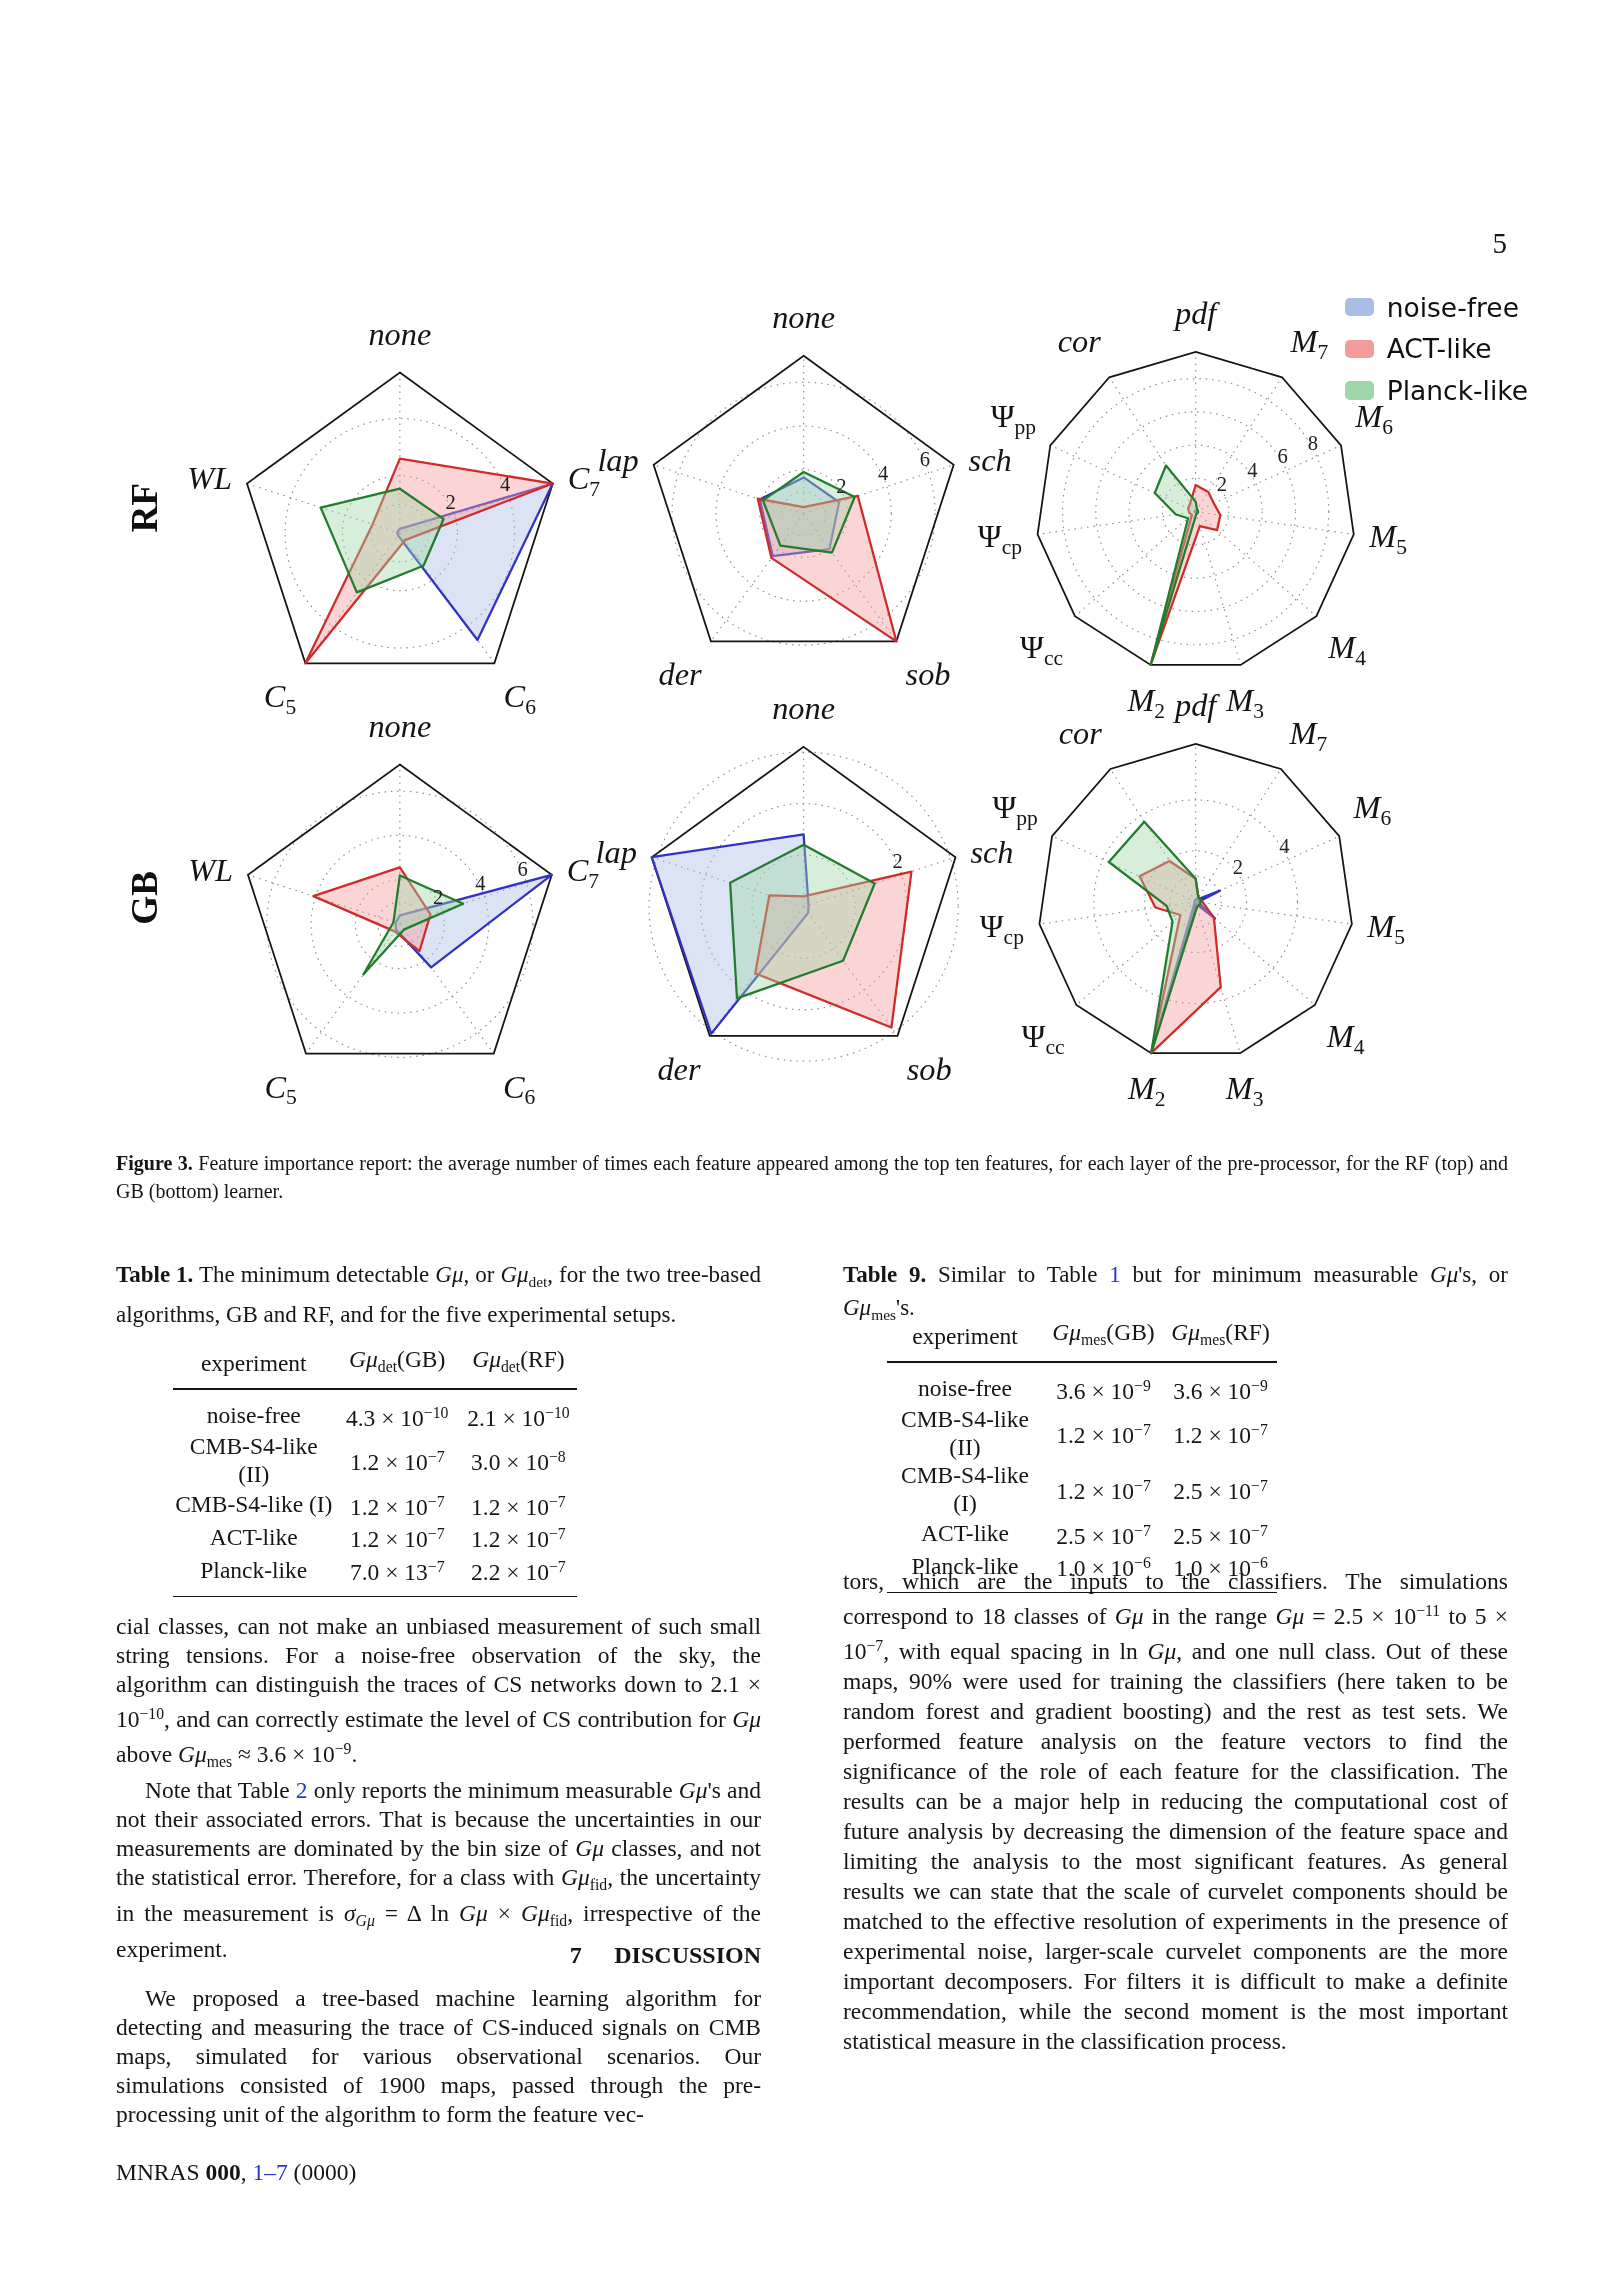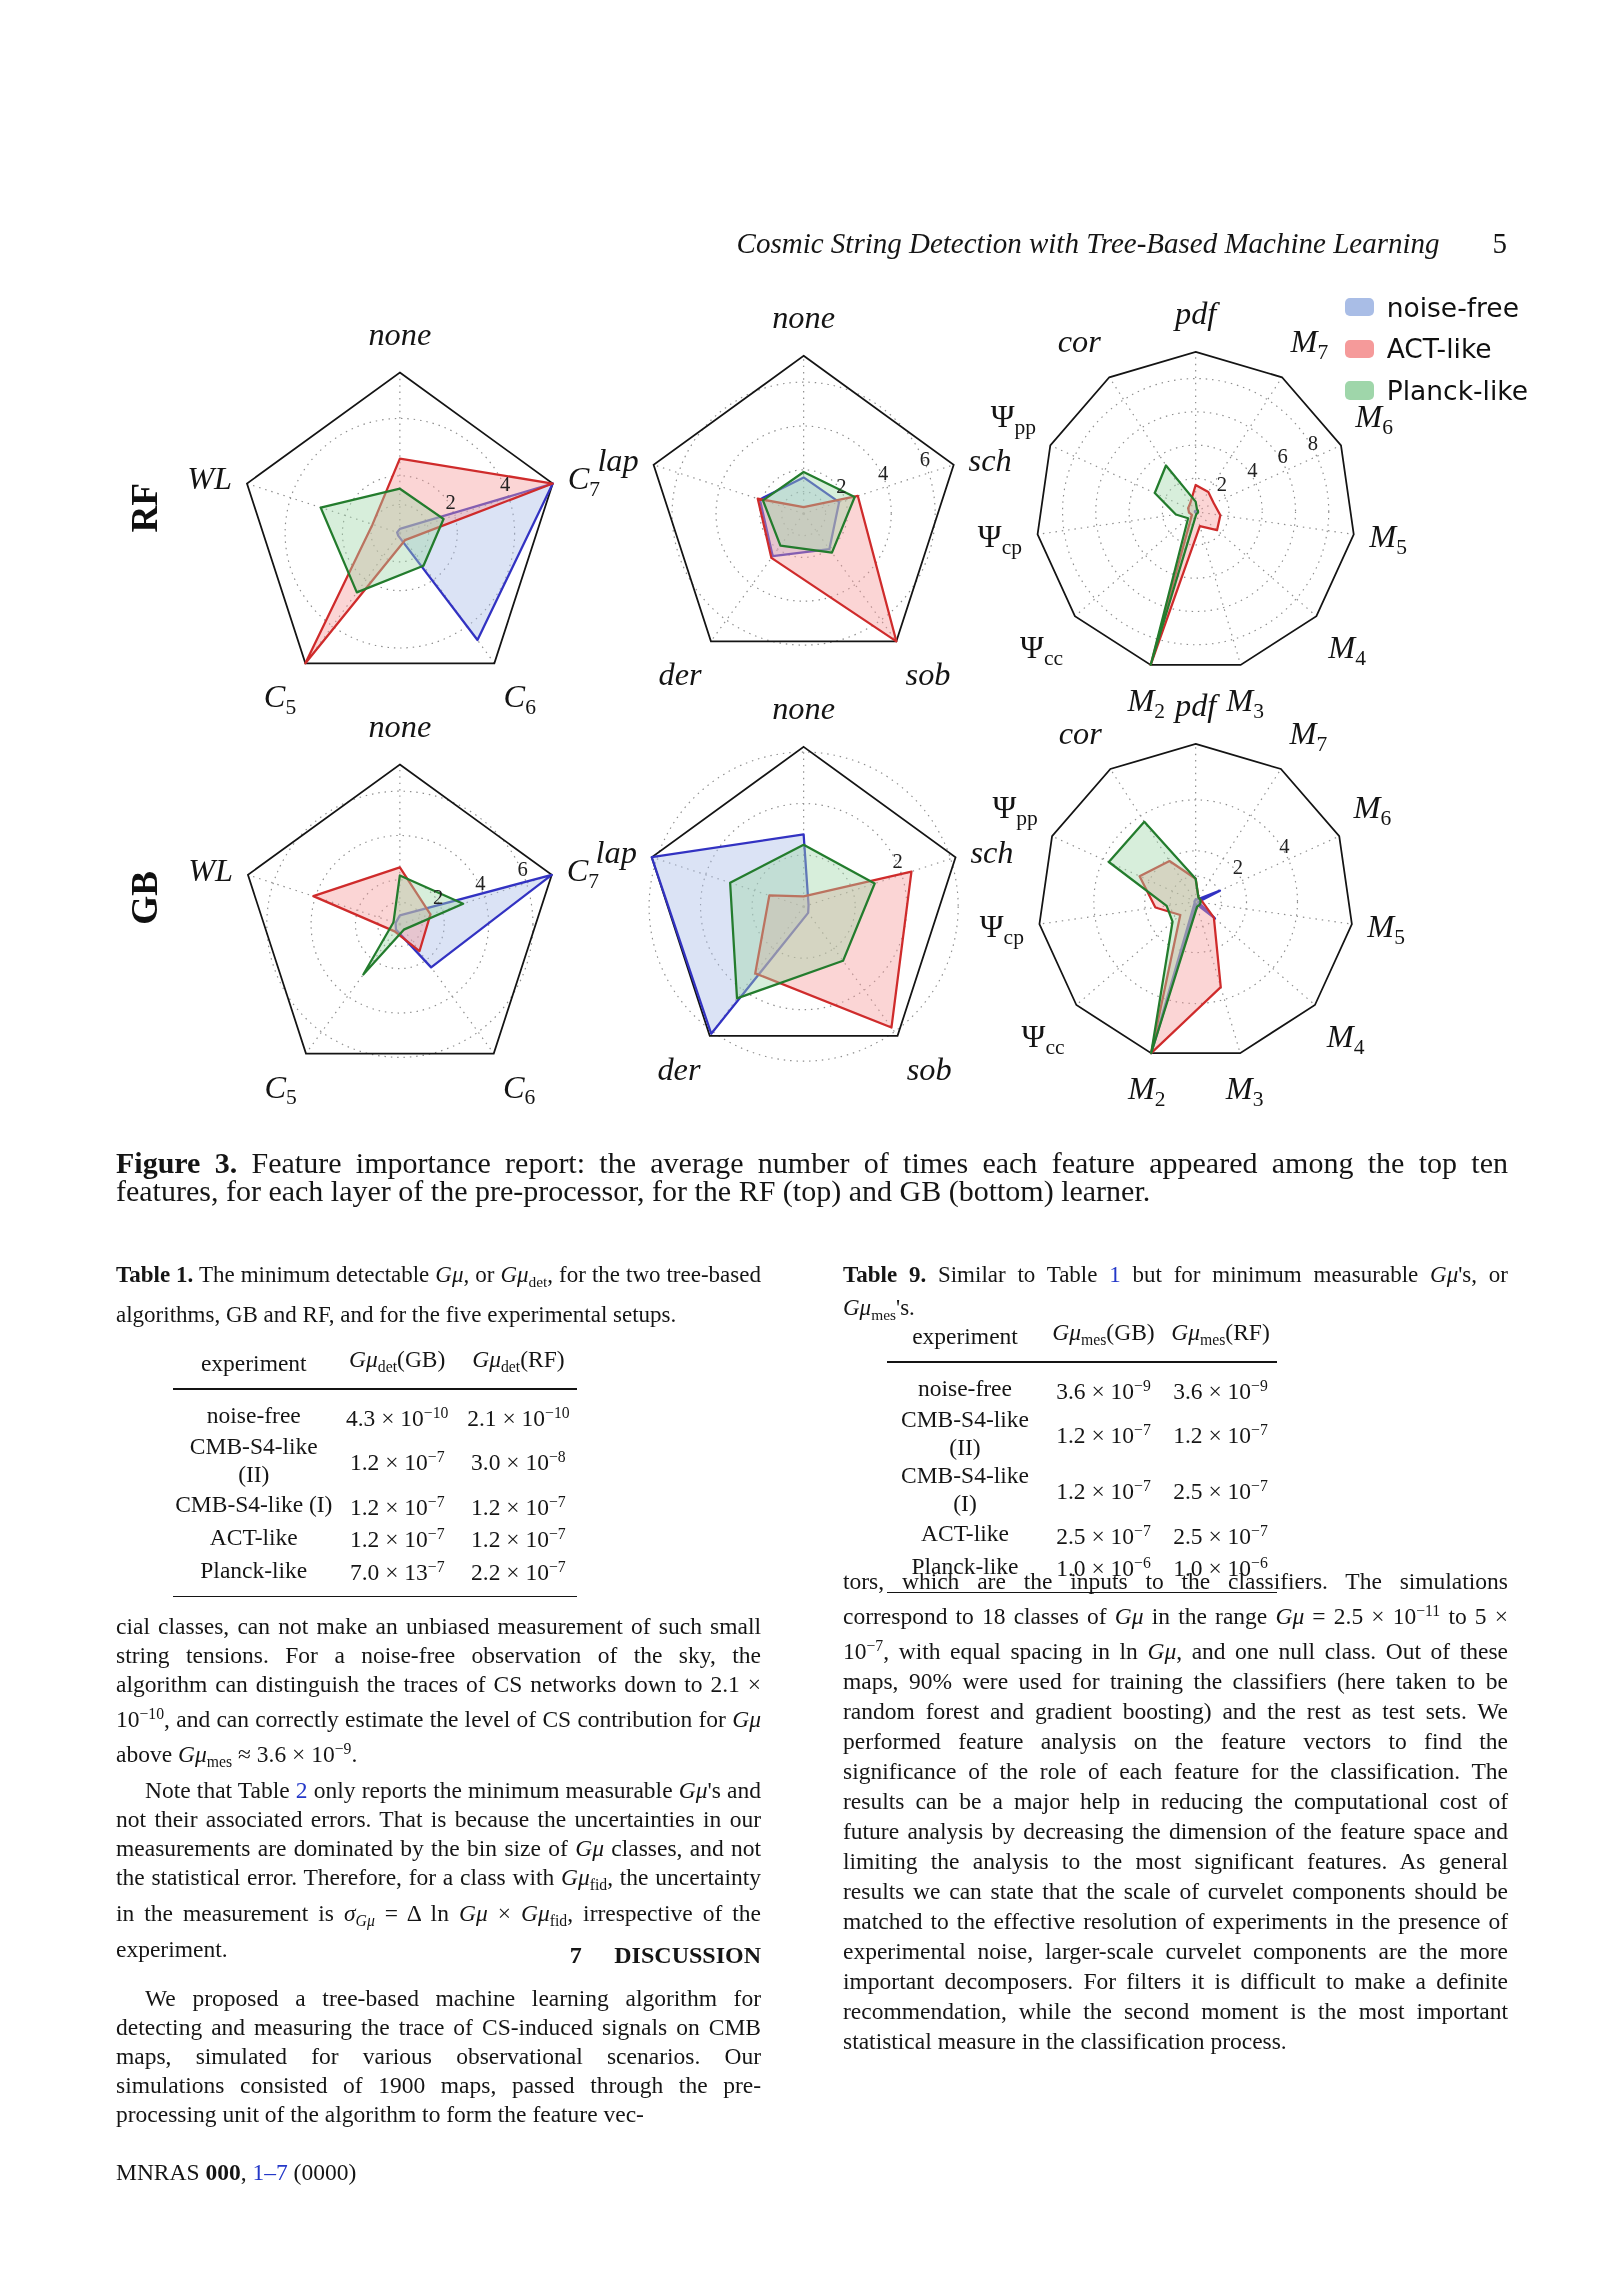--- a/index.html
+++ b/index.html
@@ -10,21 +10,21 @@
   #runhead{left:116px;top:227px;width:1391px;display:flex;align-items:baseline;justify-content:flex-end;font-size:29px;}
   #runhead .title{font-style:italic;margin-right:53px;}
   
   #figure-svg{left:0;top:196px;}
   
   #legend{left:1345px;top:291px;}
   .legend-item{display:flex;align-items:center;height:32px;margin-bottom:9.8px;}
   .legend-chip{width:29px;height:18.6px;border-radius:4.9px;margin-right:12.7px;flex:0 0 auto;}
   .legend-label{font-family:"DejaVu Sans",sans-serif;font-size:26.5px;color:#101010;}
   
-  #figcaption{left:116px;top:1149px;width:1392px;font-size:30px;line-height:28px;text-align:justify;}
+  #figcaption{left:116px;top:1149px;width:1392px;font-size:20px;line-height:28px;text-align:justify;}
   .tcaption{font-size:23px;line-height:33px;text-align:justify;}
   #t1cap{left:116px;top:1258px;width:645px;}
   #t2cap{left:843px;top:1258px;width:665px;}
   
   .pgrid{display:table;table-layout:fixed;font-size:23.5px;border-bottom:1.6px solid #141414;}
   #t1grid{left:173px;top:1345px;width:404px;}
   #t2grid{left:887px;top:1318px;width:390px;}
   .prow{display:table-row;}
   .pcell{display:table-cell;text-align:center;vertical-align:middle;line-height:28px;}
   .phead .pcell{border-bottom:2.2px solid #141414;padding-bottom:6.9px;line-height:29px;}
@@ -46,21 +46,20 @@
   .seg-b{font-weight:bold;}
   .seg-sub{font-size:67%;vertical-align:-0.32em;}
   .seg-isub{font-size:67%;vertical-align:-0.32em;font-style:italic;}
   .seg-sup{font-size:67%;vertical-align:0.5em;}
   .seg-link{color:#2438c8;}
 </style>
 </head>
 <body>
 
 <div id="runhead" class="abs">
-  <span class="title">Cosmic String Detection with Tree-Based Machine Learning</span>
   <span class="pagenum">5</span>
 </div>
 
 <svg id="figure-svg" class="abs" width="1621" height="941" viewBox="0 0 1654 960">
     <g>
       <circle cx="408" cy="344" r="29.3" fill="none" stroke="#8d8d8d" stroke-width="1.2" stroke-dasharray="1.5 5"></circle>
       <circle cx="408" cy="344" r="58.6" fill="none" stroke="#8d8d8d" stroke-width="1.2" stroke-dasharray="1.5 5"></circle>
       <circle cx="408" cy="344" r="117.1" fill="none" stroke="#8d8d8d" stroke-width="1.2" stroke-dasharray="1.5 5"></circle>
       <line x1="408" y1="344" x2="408.0" y2="180.0" stroke="#8d8d8d" stroke-width="1.2" stroke-dasharray="1.5 5"></line>
       <line x1="408" y1="344" x2="564.0" y2="293.3" stroke="#8d8d8d" stroke-width="1.2" stroke-dasharray="1.5 5"></line>

